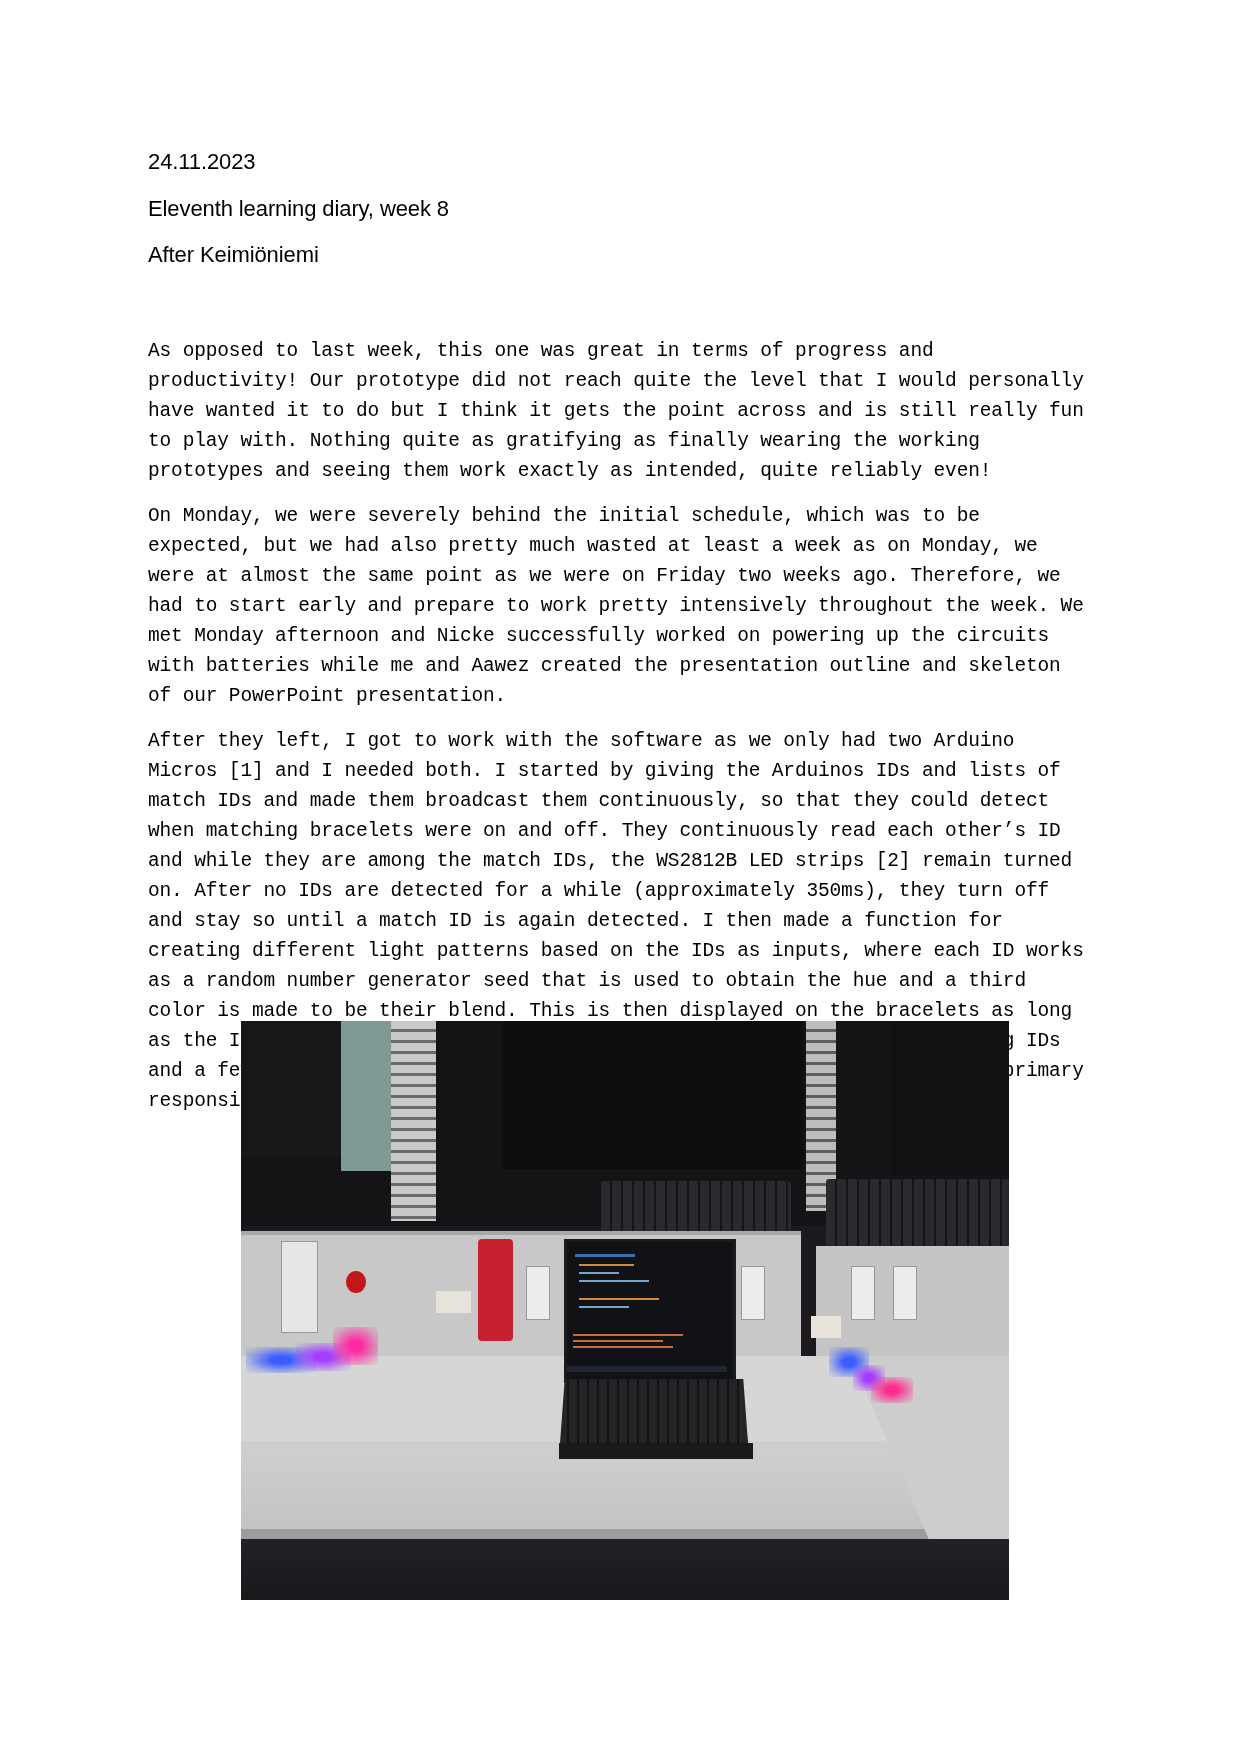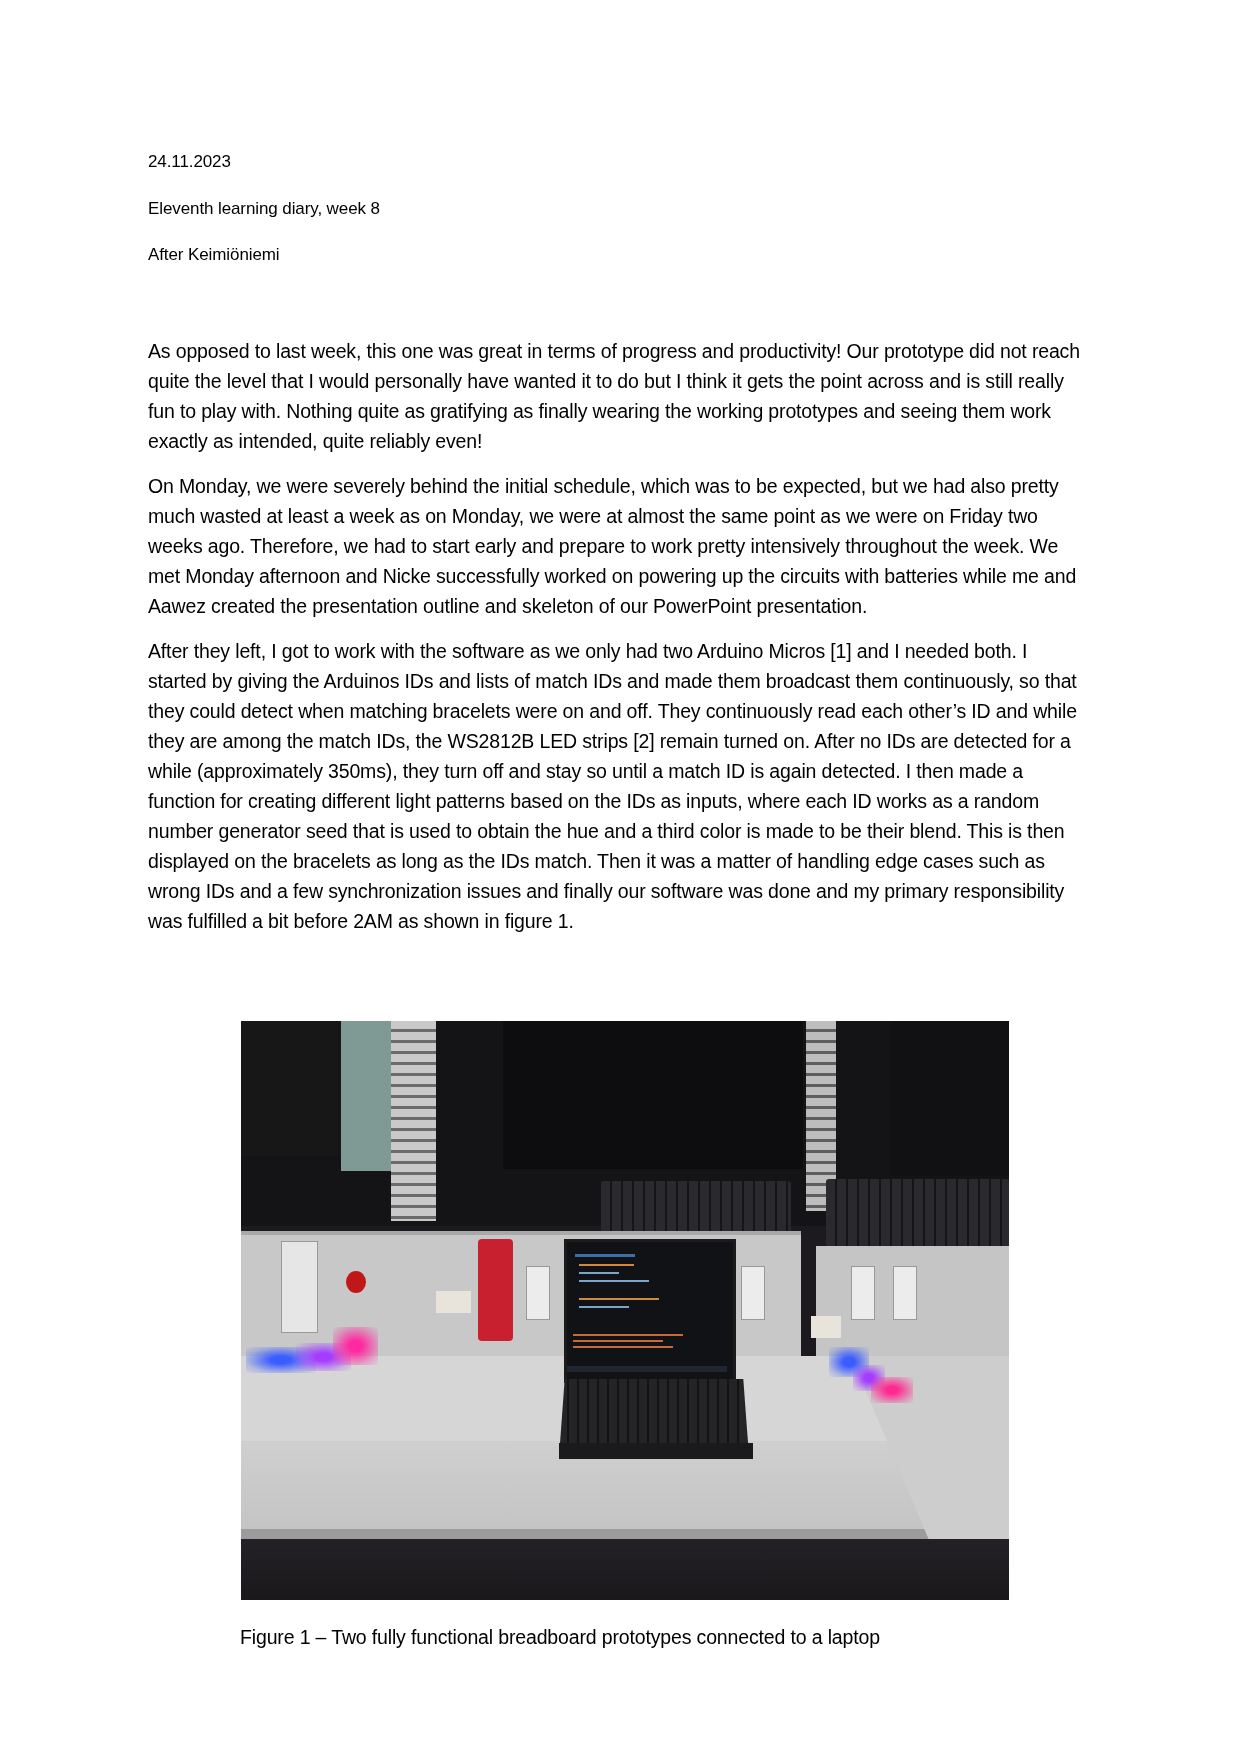--- a/index.html
+++ b/index.html
@@ -1,21 +1,21 @@
 <!DOCTYPE html>
 <html><head>
 <meta charset="utf-8">
 <style>
   html, body { margin: 0; padding: 0; background: #ffffff; }
   body { width: 1236px; height: 1750px; position: relative; overflow: hidden;
          font-family: "Liberation Sans", "DejaVu Sans", sans-serif; color: #000; }
   .page { position: absolute; left: 0; top: 0; width: 1236px; height: 1750px; background: #fff; }
-  .hdr { position: absolute; left: 148px; font-size: 17px; line-height: 24px; letter-spacing: -0.1px; }
+  .hdr { position: absolute; left: 148px; font-size: 22px; line-height: 24px; letter-spacing: -0.1px; }
   .body-text { position: absolute; left: 148px; top: 336px; width: 948px; font-size: 19.5px; line-height: 30px; letter-spacing: -0.15px; }
-  .body-text p { margin: 0 8px 15px 0; }
+  .body-text p { margin: 0 8px 15px 0; font-family: Liberation Mono, monospace; }
   .figure { position: absolute; left: 241px; top: 1021px; width: 768px; height: 579px; overflow: hidden; background: #1c1a1e; }
   .caption { position: absolute; left: 240px; top: 1624px; font-size: 19.5px; line-height: 26px; letter-spacing: -0.15px; }
   
   .ph { position: absolute; }
 </style>
 </head>
 <body>
 
 <div class="page">
 
@@ -80,14 +80,13 @@
     <div class="ph" style="left:570px;top:295px;width:30px;height:22px;background:#e8e4dc;"></div>
 
     <div class="ph" style="left:5px;top:326px;width:70px;height:26px;background:radial-gradient(ellipse at center,#3b5cff 20%,rgba(59,92,255,0.25) 70%,transparent 100%);"></div>
     <div class="ph" style="left:55px;top:322px;width:55px;height:28px;background:radial-gradient(ellipse at center,#a43dff 20%,rgba(164,61,255,0.25) 70%,transparent 100%);"></div>
     <div class="ph" style="left:92px;top:306px;width:45px;height:38px;background:radial-gradient(ellipse at center,#ff2aa0 20%,rgba(255,42,160,0.3) 70%,transparent 100%);"></div>
     <div class="ph" style="left:588px;top:326px;width:40px;height:30px;background:radial-gradient(ellipse at center,#3b5cff 20%,rgba(59,92,255,0.25) 70%,transparent 100%);"></div>
     <div class="ph" style="left:612px;top:344px;width:32px;height:26px;background:radial-gradient(ellipse at center,#a43dff 20%,rgba(164,61,255,0.25) 70%,transparent 100%);"></div>
     <div class="ph" style="left:630px;top:356px;width:42px;height:26px;background:radial-gradient(ellipse at center,#ff2a90 20%,rgba(255,42,144,0.3) 70%,transparent 100%);"></div>
   </div>
 
-  <div class="caption">Figure 1 – Two fully functional breadboard prototypes connected to a laptop</div>
 </div>
 
 </body></html>

